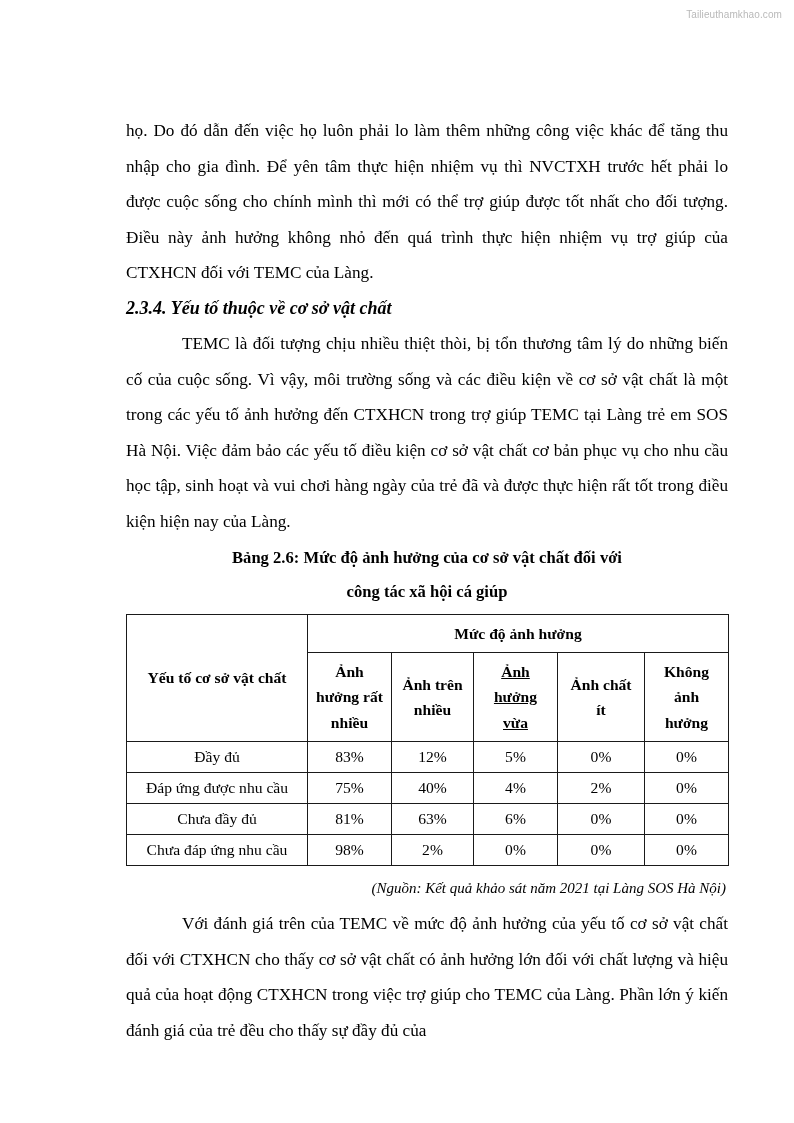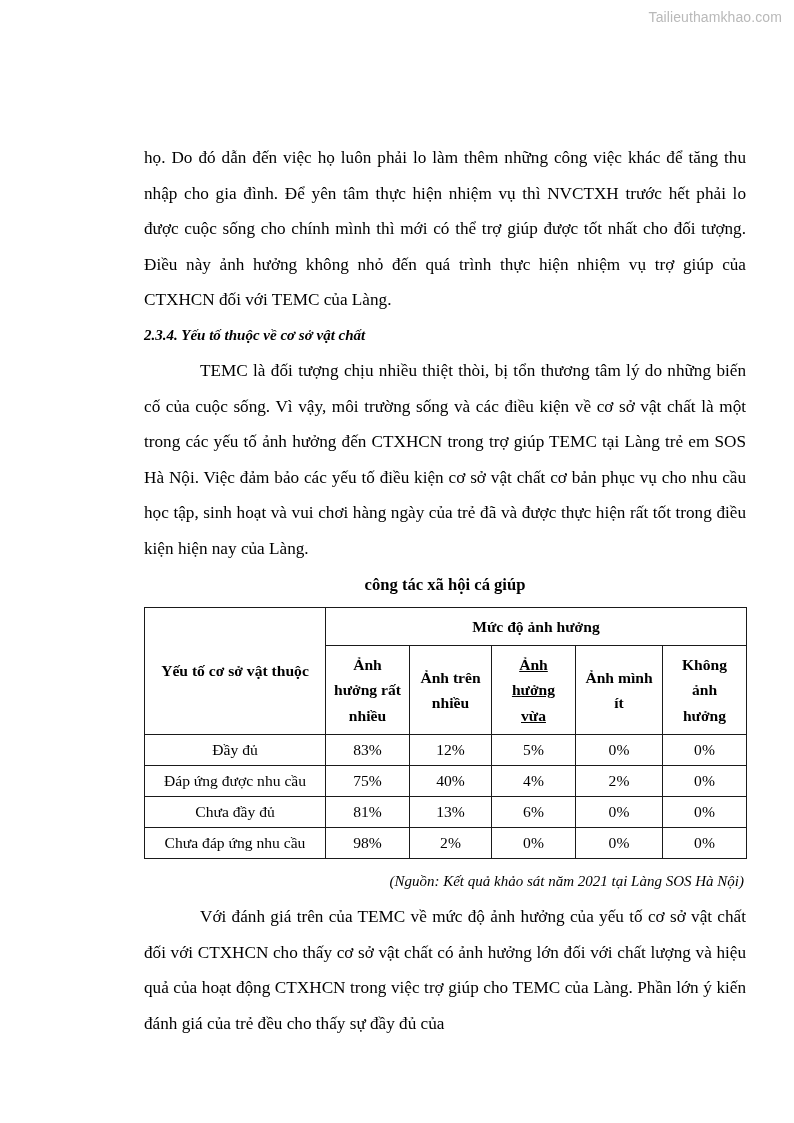--- a/index.html
+++ b/index.html
@@ -14,55 +14,54 @@
     background: #ffffff;
     overflow: hidden;
     font-family: "Liberation Serif", "DejaVu Serif", serif;
     color: #000000;
   }
   .watermark {
     position: absolute;
     top: 9px;
     right: 12px;
     font-family: "Liberation Sans", "DejaVu Sans", sans-serif;
-    font-size: 14px;
+    font-size: 10px;
     color: #b9b9b9;
     letter-spacing: 0.1px;
     user-select: none;
   }
   .page-number {
     position: absolute;
     top: 44px;
     left: 0;
     width: 794px;
     text-align: center;
     font-size: 17px;
   }
   .content {
     position: absolute;
-    left: 144px;
+    left: 126px;
     top: 113px;
     width: 602px;
-    margin-top: 27px;
   }
   p.body-par {
     margin: 0;
     font-size: 17.2px;
     line-height: 35.5px;
     text-align: justify;
     text-justify: inter-word;
     text-indent: 0;
     hyphens: none;
   }
   p.body-par.indent {
     text-indent: 56px;
   }
   h3.sub-heading {
     margin: 0;
-    font-size: 15px;
+    font-size: 18px;
     font-weight: bold;
     font-style: italic;
     line-height: 35.5px;
     text-align: left;
   }
   .table-caption {
     margin: 0;
     font-size: 16.6px;
     font-weight: bold;
     line-height: 30px;
@@ -135,41 +134,42 @@
 
 
   <div class="content">
 
     <p class="body-par">họ. Do đó dẫn đến việc họ luôn phải lo làm thêm những công việc khác để tăng thu nhập cho gia đình. Để yên tâm thực hiện nhiệm vụ thì NVCTXH trước hết phải lo được cuộc sống cho chính mình thì mới có thể trợ giúp được tốt nhất cho đối tượng. Điều này ảnh hưởng không nhỏ đến quá trình thực hiện nhiệm vụ trợ giúp của CTXHCN đối với TEMC của Làng.</p>
 
     <h3 class="sub-heading">2.3.4. Yếu tố thuộc về cơ sở vật chất</h3>
 
     <p class="body-par indent">TEMC là đối tượng chịu nhiều thiệt thòi, bị tổn thương tâm lý do những biến cố của cuộc sống. Vì vậy, môi trường sống và các điều kiện về cơ sở vật chất là một trong các yếu tố ảnh hưởng đến CTXHCN trong trợ giúp TEMC tại Làng trẻ em SOS Hà Nội. Việc đảm bảo các yếu tố điều kiện cơ sở vật chất cơ bản phục vụ cho nhu cầu học tập, sinh hoạt và vui chơi hàng ngày của trẻ đã và được thực hiện rất tốt trong điều kiện hiện nay của Làng.</p>
 
+    <p class="table-caption">Bảng 2.6: Mức độ ảnh hưởng của cơ sở vật chất đối với</p>
     <p class="table-caption">công tác xã hội cá giúp</p>
 
     <table class="data-table">
       <colgroup>
         <col style="width:181px">
         <col style="width:84px">
         <col style="width:82px">
         <col style="width:84px">
         <col style="width:87px">
         <col style="width:84px">
       </colgroup>
       <tbody>
         <tr>
-          <td class="col-factor head-factor" rowspan="2">Yếu tố cơ sở vật thuộc</td>
+          <td class="col-factor head-factor" rowspan="2">Yếu tố cơ sở vật chất</td>
           <td class="head-span" colspan="5">Mức độ ảnh hưởng</td>
         </tr>
         <tr>
           <td class="col-n1 head-col">Ảnh hưởng rất nhiều</td>
           <td class="col-n2 head-col">Ảnh trên nhiều</td>
           <td class="col-n3 head-col">Ảnh hưởng vừa</td>
-          <td class="col-n4 head-col">Ảnh mình ít</td>
+          <td class="col-n4 head-col">Ảnh chất ít</td>
           <td class="col-n5 head-col">Không ảnh hưởng</td>
         </tr>
 
         <tr>
           <td class="cell-label">Đầy đủ</td>
           <td class="cell-value">83%</td>
           <td class="cell-value">12%</td>
           <td class="cell-value">5%</td>
           <td class="cell-value">0%</td>
           <td class="cell-value">0%</td>
@@ -178,21 +178,21 @@
           <td class="cell-label">Đáp ứng được nhu cầu</td>
           <td class="cell-value">75%</td>
           <td class="cell-value">40%</td>
           <td class="cell-value">4%</td>
           <td class="cell-value">2%</td>
           <td class="cell-value">0%</td>
         </tr>
         <tr>
           <td class="cell-label">Chưa đầy đủ</td>
           <td class="cell-value">81%</td>
-          <td class="cell-value">13%</td>
+          <td class="cell-value">63%</td>
           <td class="cell-value">6%</td>
           <td class="cell-value">0%</td>
           <td class="cell-value">0%</td>
         </tr>
         <tr>
           <td class="cell-label">Chưa đáp ứng nhu cầu</td>
           <td class="cell-value">98%</td>
           <td class="cell-value">2%</td>
           <td class="cell-value">0%</td>
           <td class="cell-value">0%</td>

